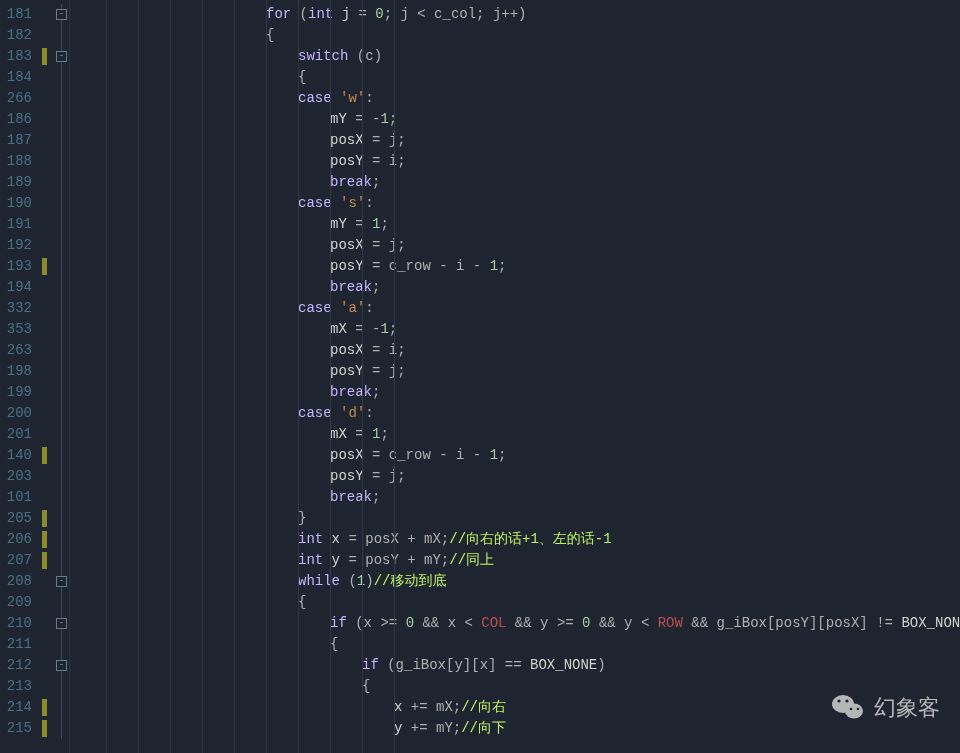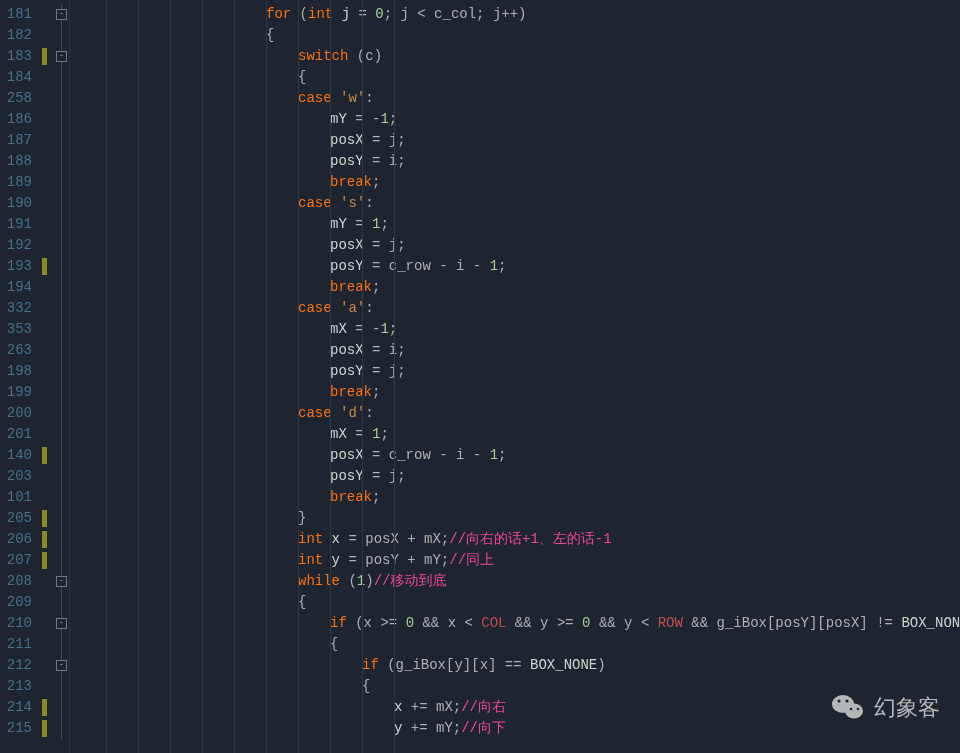--- a/index.html
+++ b/index.html
@@ -69,26 +69,26 @@
     position:relative;
   }
   .code .row { height:21px; }
   .indent-guide {
     position:absolute;
     top:0;
     width:1px;
     background:#2f3846;
   }
   
-  .kw   { color:#f97316; }       
+  .kw   { color:#c4b5fd; }       
   .ch   { color:#c58a4a; }       
   .num  { color:#a8cfa0; }       
   .op   { color:#b0b0b0; }
   .id   { color:#cdd6d0; }
-  .cmt  { color:#ec4899; }
+  .cmt  { color:#bef264; }
   .idc  { color:#bd4f4f; }
   .watermark {
     position:absolute;
     right:20px;
     bottom:28px;
     display:flex;
     align-items:center;
     gap:8px;
     color:#d0d0d0;
     font-family:"Microsoft YaHei",sans-serif;
@@ -104,21 +104,21 @@
 </style>
 </head>
 <body>
 
 <div class="editor">
   <div class="gutter" id="gutter">
       <div>181</div>
       <div>182</div>
       <div>183</div>
       <div>184</div>
-      <div>258</div>
+      <div>266</div>
       <div>186</div>
       <div>187</div>
       <div>188</div>
       <div>189</div>
       <div>190</div>
       <div>191</div>
       <div>192</div>
       <div>193</div>
       <div>194</div>
       <div>332</div>

